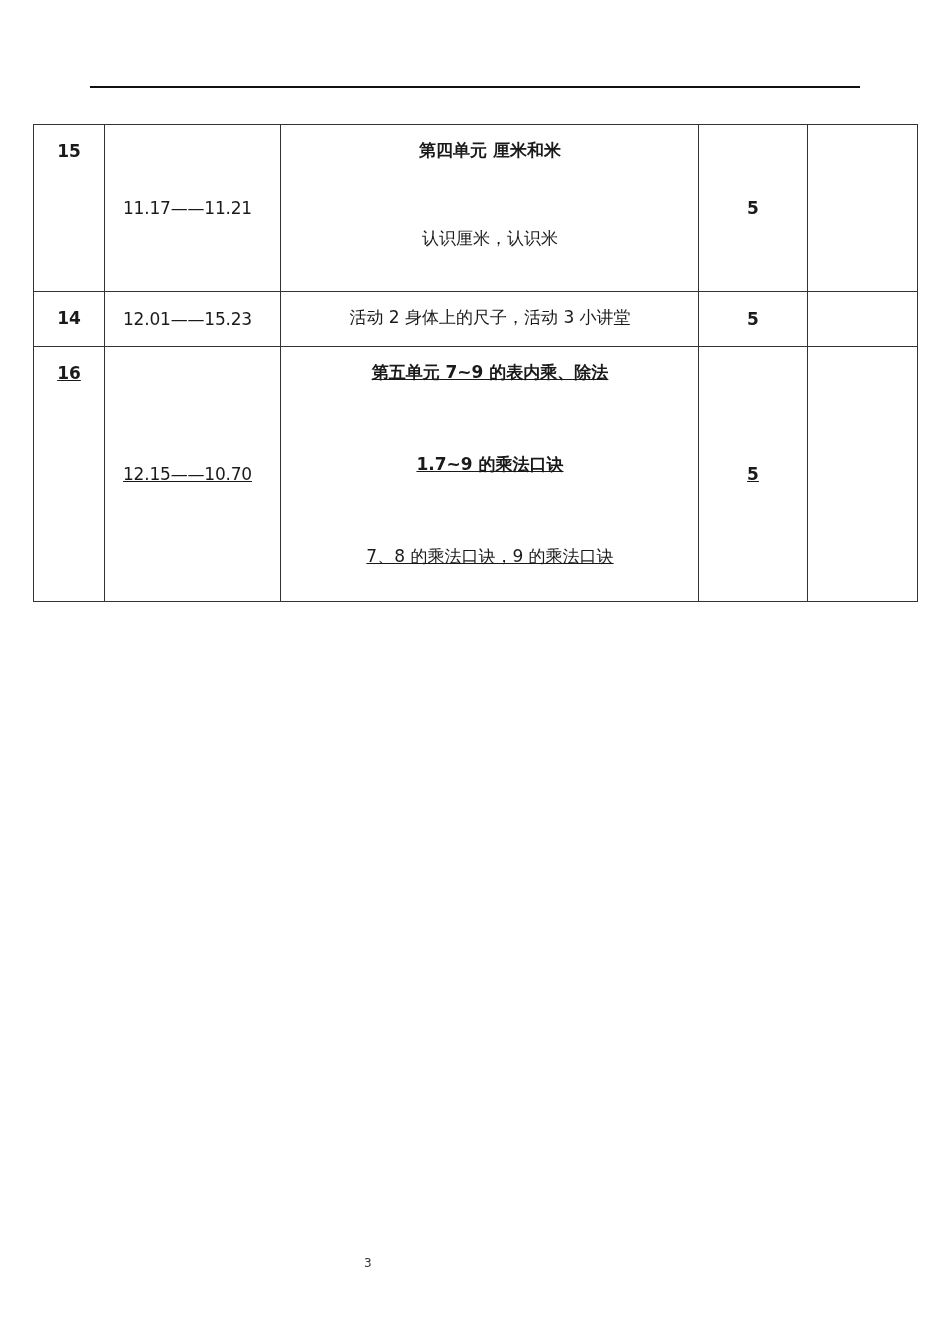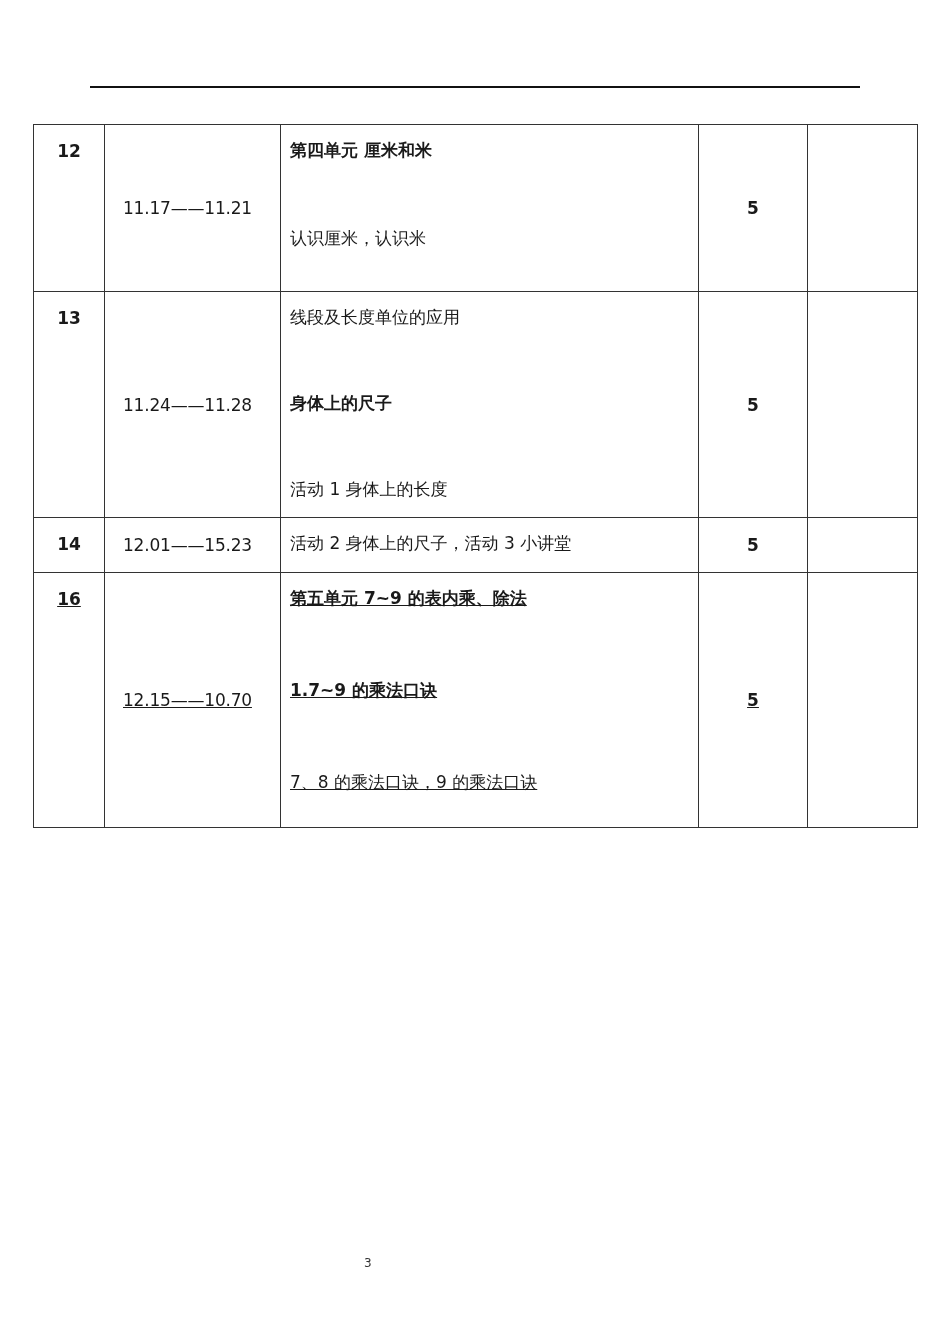--- a/index.html
+++ b/index.html
@@ -39,21 +39,21 @@
       font-size: 18px;
       letter-spacing: -0.2px;
     }
     td.hours {
       vertical-align: middle !important;
       text-align: center;
       font-weight: bold;
       font-size: 17px;
     }
     td.content { padding: 14px 8px 14px 9px !important; }
-    .line { display: block; line-height: 22px; white-space: nowrap; }
+    .line { display: block; line-height: 22px; white-space: nowrap; text-align: center; }
     .line.bold { font-weight: bold; }
     .gap-1 { height: 66px; }
     .gap-2 { height: 64px; }
     .gap-3 { height: 70px; }
     .page-number {
       position: absolute; left: 364px; top: 1256px;
       font-size: 12px; color: #333;
     }
   </style>
 </head>
@@ -65,44 +65,31 @@
   <colgroup>
     <col class="c-week">
       <col class="c-date">
       <col class="c-content">
       <col class="c-hours">
       <col class="c-note">
   </colgroup>
   <tbody>
 
     <tr style="height:167px;">
-      <td class="week">12</td>
+      <td class="week">15</td>
       <td class="date">11.17——11.21</td>
       <td class="content">
         <span class="line bold">第四单元 厘米和米</span>
         <div class="gap-1"></div>
         <span class="line">认识厘米，认识米</span>
       </td>
       <td class="hours">5</td>
       <td></td>
     </tr>
 
-    <tr style="height:226px;">
-      <td class="week">13</td>
-      <td class="date">11.24——11.28</td>
-      <td class="content">
-        <span class="line">线段及长度单位的应用</span>
-        <div class="gap-2"></div>
-        <span class="line bold">身体上的尺子</span>
-        <div class="gap-2"></div>
-        <span class="line">活动 1 身体上的长度</span>
-      </td>
-      <td class="hours">5</td>
-      <td></td>
-    </tr>
 
     <tr style="height:55px;">
       <td class="week">14</td>
       <td class="date">12.01——15.23</td>
       <td class="content">
         <span class="line">活动 2 身体上的尺子，活动 3 小讲堂</span>
       </td>
       <td class="hours">5</td>
       <td></td>
     </tr>

